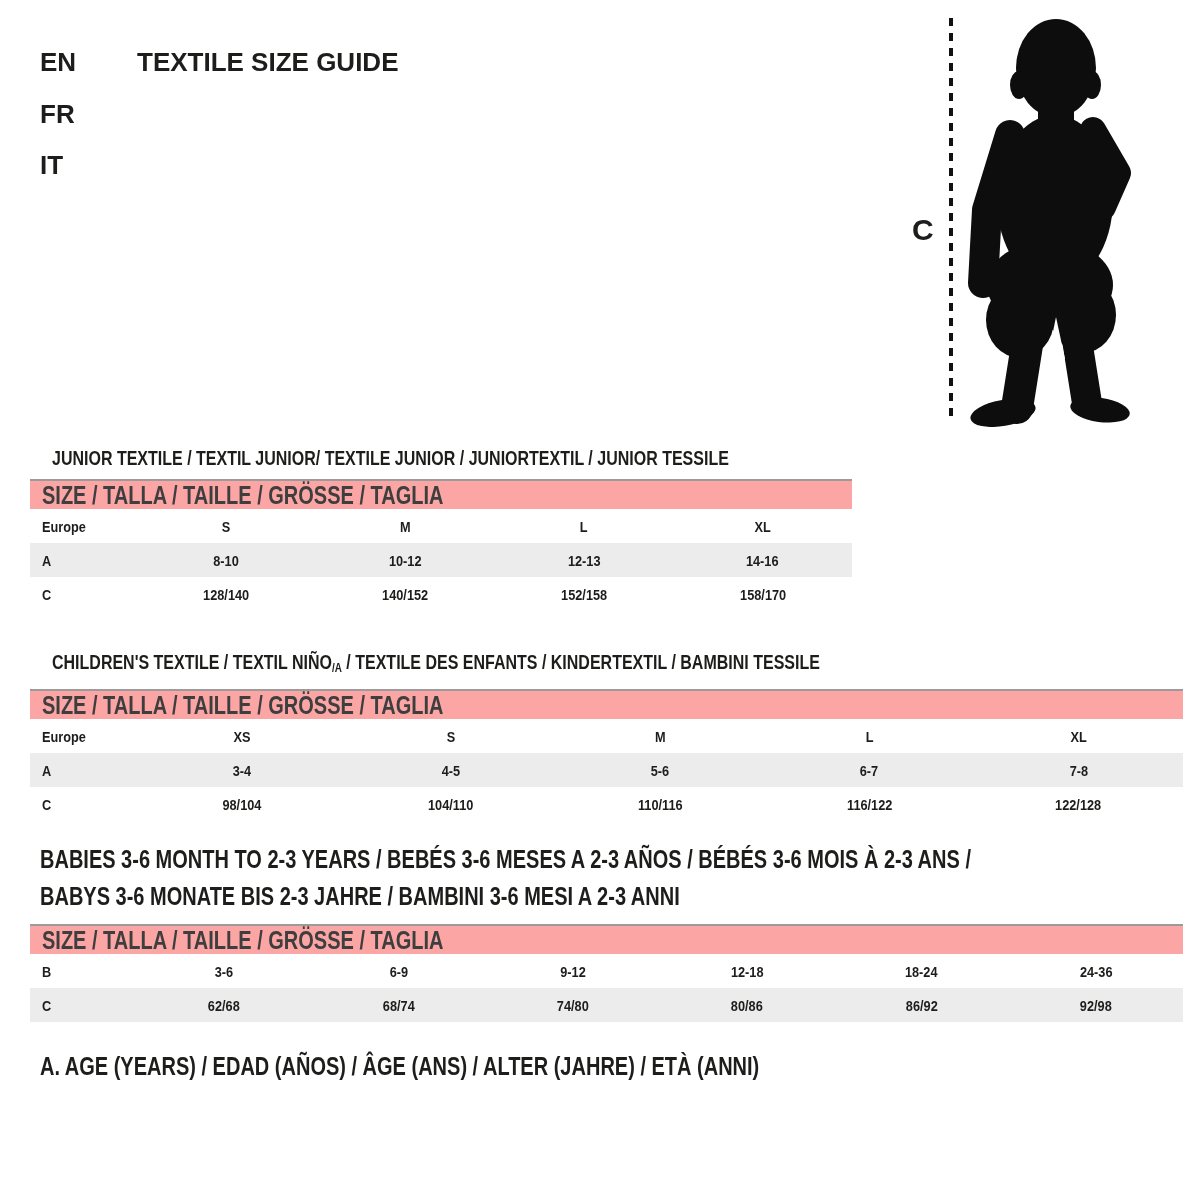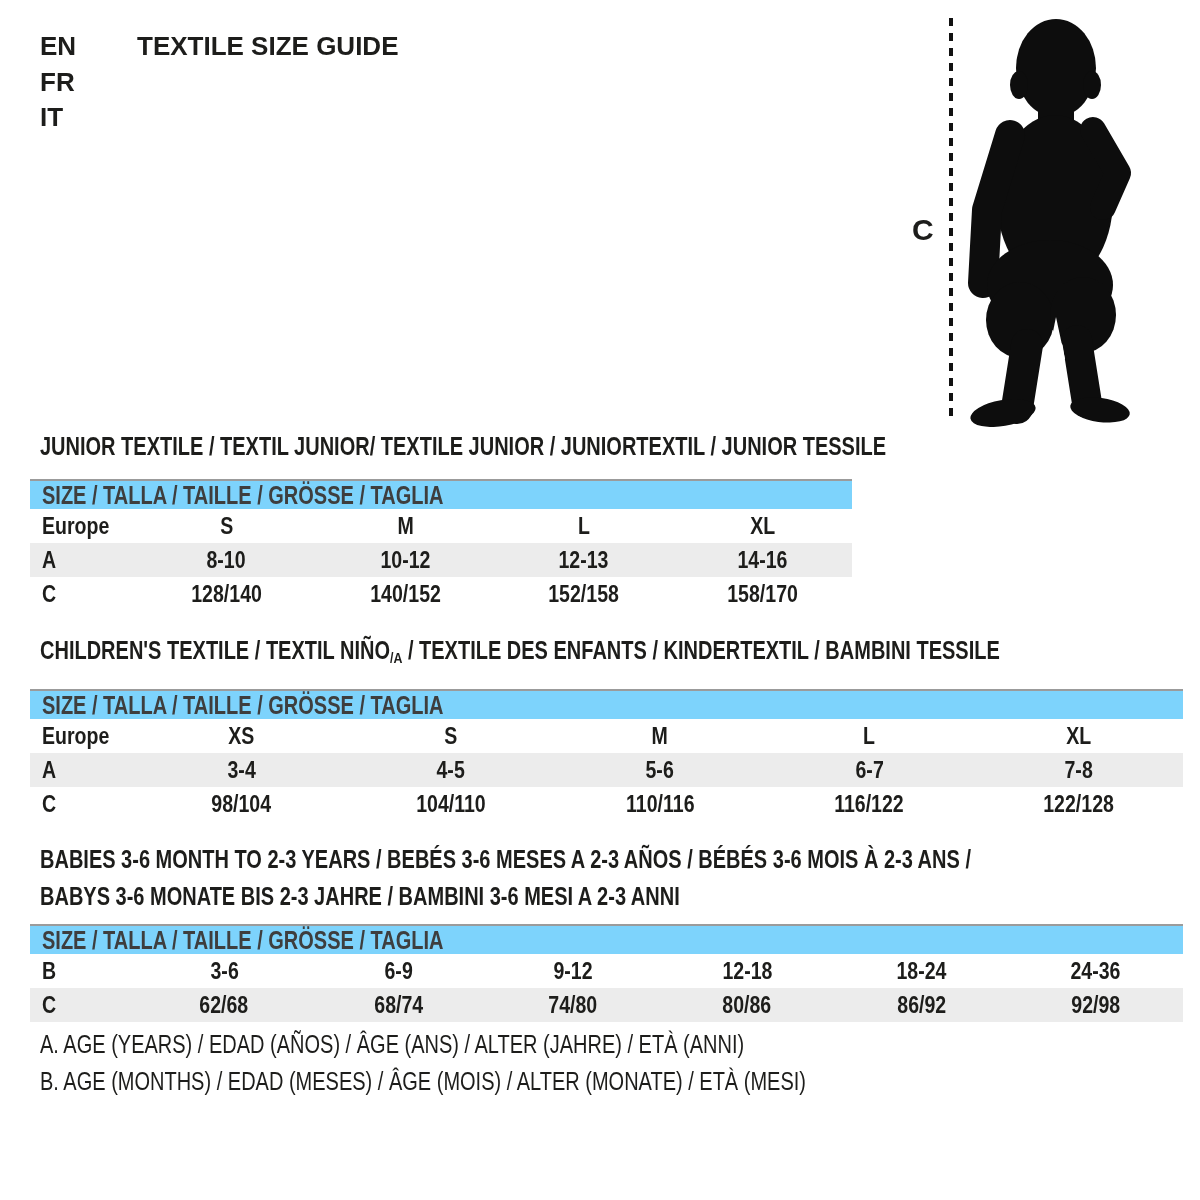--- a/index.html
+++ b/index.html
@@ -9,49 +9,49 @@
     color:#1d1d1b; position:relative; overflow:hidden;
   }
   .canvas { position:absolute; inset:0; }
 
   
   .cxl { display:inline-block; transform:scaleX(.8); transform-origin:0 50%; white-space:nowrap; }
   .cxc { display:inline-block; transform:scaleX(.8); transform-origin:50% 50%; white-space:nowrap; }
 
   
   .lang-block { position:absolute; left:40px; top:29px; }
-  .lang-row { display:flex; height:35.5px; align-items:center; }
+  .lang-row { display:flex; height:35.5px; align-items:center;margin-top:16px; }
   .lang-code, .lang-label { font-weight:bold; font-size:26px; }
   .lang-code { width:97px; }
 
   
   .figure-svg { position:absolute; left:935px; top:15px; }
   .c-label { position:absolute; left:912px; top:213px; font-weight:bold; font-size:30px; }
 
   
-  .sec-title { position:absolute; left:40px; margin:0; font-weight:bold; font-size:25px; display:flex; align-items:center; height:30px; }
+  .sec-title { position:absolute; left:40px; margin:12px; font-weight:bold; font-size:20px; display:flex; align-items:center; height:30px; }
   .sec-title-multi { position:absolute; left:40px; margin:0; font-weight:bold; font-size:25px; }
   .sec-title-multi .tline { height:37px; display:flex; align-items:center; }
   .sub-a { font-size:.62em; vertical-align:-0.25em; }
 
   
   .size-table { position:absolute; left:30px; }
   .thead {
-    height:30px; background:#7dd3fc; border-top:2px solid #9b9b9b;
+    height:30px; background:#fca5a5; border-top:2px solid #9b9b9b;
     box-sizing:border-box; display:flex; align-items:center;
     padding-left:12px; font-weight:bold; font-size:25px; color:#3e3e3e;
   }
-  .trow { display:flex; height:34px; align-items:center; font-weight:bold; font-size:23px; }
+  .trow { display:flex; height:34px; align-items:center; font-weight:bold; font-size:15px; }
   .trow.shaded { background:#ececec; }
   .rlabel { width:95px; padding-left:12px; }
   .rlabel .cxl, .cell .cxc { transform:scaleX(.85); }
   .cell { flex:1; text-align:center; }
 
   
-  .legend { position:absolute; left:40px; top:1026px; font-weight:normal; font-size:25px; }
+  .legend { position:absolute; left:40px; top:1048px; font-weight:bold; font-size:25px; }
   .legend-line { height:37px; display:flex; align-items:center; }
 </style>
 </head>
 <body>
 
 <div class="canvas">
 
   <section class="lang-block">
     <div class="lang-row">
       <span class="lang-code">EN</span>
@@ -189,18 +189,15 @@
       <span class="cell"><span class="cxc">80/86</span></span>
       <span class="cell"><span class="cxc">86/92</span></span>
       <span class="cell"><span class="cxc">92/98</span></span>
     </div>
   </div>
 
   <div class="legend">
     <div class="legend-line">
         <span class="cxl">A. AGE (YEARS) / EDAD (AÑOS) / ÂGE (ANS) / ALTER (JAHRE) / ETÀ (ANNI)</span>
       </div>
-    <div class="legend-line">
-        <span class="cxl">B. AGE (MONTHS) / EDAD (MESES) / ÂGE (MOIS) / ALTER (MONATE) / ETÀ (MESI)</span>
-      </div>
   </div>
 
 </div>
 
 </body></html>

